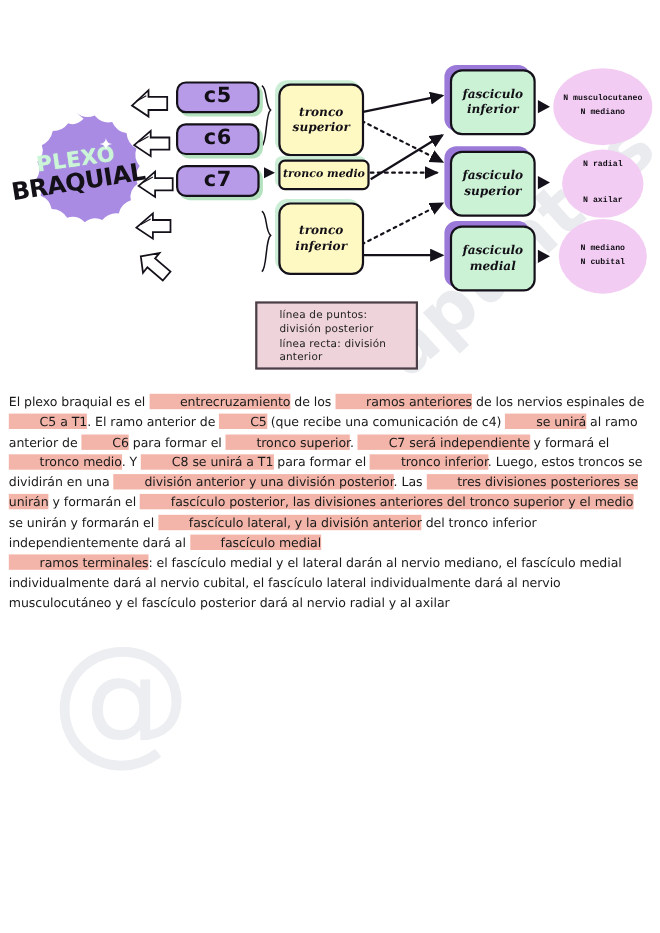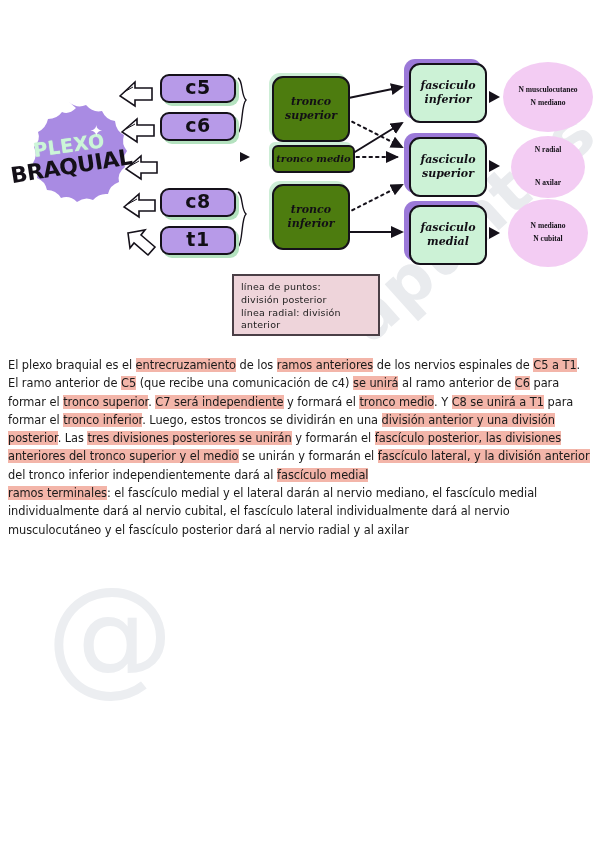--- a/index.html
+++ b/index.html
@@ -110,34 +110,33 @@
   #nerve-c5 { left: 160px; top: 74px; }
   #nerve-c6 { left: 160px; top: 112px; }
   #nerve-c7 { left: 160px; top: 150px; }
   #nerve-c8 { left: 160px; top: 188px; }
   #nerve-t1 { left: 160px; top: 226px; }
 
   
   .trunk-box {
     position: absolute;
     border: 2px solid #15111a;
-    background: #4d7c0f;
+    background: #fef9c3;
     border-radius: 11px;
     box-shadow: -3px -3px 0 0 #cdeed6;
     color: #120f16;
     font-family: "DejaVu Serif", serif;
     font-weight: 700;
     font-style: italic;
     font-size: 11px;
     text-align: center;
     display: flex;
     align-items: center;
     justify-content: center;
     line-height: 1.25;
-    margin-left: 19px;
   }
   #trunk-superior { left: 253px; top: 76px;  width: 74px; height: 62px; }
   #trunk-medio    { left: 253px; top: 145px; width: 79px; height: 24px; border-radius: 6px; font-size: 10px; }
   #trunk-inferior { left: 253px; top: 184px; width: 74px; height: 62px; }
 
   
   .cord-box {
     position: absolute;
     width: 74px;
     height: 56px;
@@ -159,21 +158,21 @@
   #cord-lateral   { left: 409px; top: 63px; }
   #cord-posterior { left: 409px; top: 137px; }
   #cord-medial    { left: 409px; top: 205px; }
 
   
   .nerve-ellipse {
     position: absolute;
     background: #f3ccf3;
     border-radius: 50%;
     color: #120f16;
-    font-family: Liberation Serif, serif;
+    font-family: Liberation Mono, monospace;
     font-weight: 700;
     font-size: 7.5px;
     text-align: center;
     display: flex;
     flex-direction: column;
     align-items: center;
     justify-content: center;
     line-height: 1.7;
   }
   #out-lateral   { left: 503px; top: 62px;  width: 90px; height: 70px; }
@@ -182,21 +181,21 @@
 
   
   #legend-box {
     position: absolute;
     left: 232px;
     top: 274px;
     width: 148px;
     height: 62px;
     background: #eed4da;
     border: 2px solid #4a3f46;
-    padding: 5px 7px;
+    padding: 5px 20px;
     box-sizing: border-box;
     font-family: "DejaVu Sans", sans-serif;
     font-size: 9.5px;
     color: #1b1b1b;
     line-height: 1.35;
     letter-spacing: 0.2px;
   }
 
   
   #body-text {
@@ -206,21 +205,21 @@
     width: 584px;
     z-index: 12;
     font-family: "DejaVu Sans", sans-serif;
     font-size: 11.4px;
     line-height: 18.3px;
     color: #1a1a1a;
     letter-spacing: -0.05px;
   }
   #body-text p { margin: 0; }
   #para-2 { margin-top: 36px; }
-  .hl { background: #f3b5a9; }
+  .hl { background: #f3b5a9; padding-left: 28px; }
 </style>
 </head>
 <body>
 
 <div id="watermark-layer">
   <div class="wm-text" id="wm-diagonal">apuntes</div>
   <div class="wm-text" id="wm-at">@</div>
 </div>
 
 <div id="diagram">
@@ -291,22 +290,21 @@
     </svg>
     <div class="logo-word" id="logo-plexo">PLEXO</div>
     <div class="logo-word" id="logo-braquial">BRAQUIAL</div>
     <span class="sparkle" style="left:80px;top:24px;font-size:15px;">✦</span>
     <span class="sparkle" style="left:16px;top:86px;font-size:12px;">✦</span>
     <span class="sparkle" style="left:96px;top:92px;font-size:10px;">✦</span>
   </div>
 
   <div class="nerve-box" id="nerve-c5">c5</div>
   <div class="nerve-box" id="nerve-c6">c6</div>
-  <div class="nerve-box" id="nerve-c8">c8</div>
-  <div class="nerve-box" id="nerve-t1">t1</div>
+  <div class="nerve-box" id="nerve-c7">c7</div>
 
   <div class="trunk-box" id="trunk-superior">
     <span>
       <span>tronco</span><br>
       <span>superior</span>
     </span>
   </div>
   <div class="trunk-box" id="trunk-medio">
     <span>tronco medio</span>
   </div>
@@ -345,21 +343,21 @@
     <span>N axilar</span>
   </div>
   <div class="nerve-ellipse" id="out-medial">
     <span>N mediano</span>
     <span>N cubital</span>
   </div>
 
   <div id="legend-box">
     <div>línea de puntos:</div>
     <div>división posterior</div>
-    <div>línea radial: división</div>
+    <div>línea recta: división</div>
     <div>anterior</div>
   </div>
 </div>
 
 <div id="body-text">
   <p id="para-1"><span>El plexo braquial es el </span><span class="hl">entrecruzamiento</span><span> de los </span><span class="hl">ramos anteriores</span><span> de los nervios espinales de </span><span class="hl">C5 a T1</span><span>. El ramo anterior de </span><span class="hl">C5</span><span> (que recibe una comunicación de c4) </span><span class="hl">se unirá</span><span> al ramo anterior de </span><span class="hl">C6</span><span> para formar el </span><span class="hl">tronco superior</span><span>. </span><span class="hl">C7 será independiente</span><span> y formará el </span><span class="hl">tronco medio</span><span>. Y </span><span class="hl">C8 se unirá a T1</span><span> para formar el </span><span class="hl">tronco inferior</span><span>. Luego, estos troncos se dividirán en una </span><span class="hl">división anterior y una división posterior</span><span>. Las </span><span class="hl"> tres divisiones posteriores se unirán</span><span> y formarán el </span><span class="hl">fascículo posterior, las divisiones anteriores del tronco superior y el medio</span><span> se unirán y formarán el </span><span class="hl">fascículo lateral, y la división anterior</span><span> del tronco inferior independientemente dará al </span><span class="hl">fascículo medial</span></p>
   <p id="para-2"><span class="hl">ramos terminales</span><span>: el fascículo medial y el lateral darán al nervio mediano, el fascículo medial individualmente dará al nervio cubital, el fascículo lateral individualmente dará al nervio musculocutáneo y el fascículo posterior dará al nervio radial y al axilar</span></p>
 </div>
 
 </body></html>

